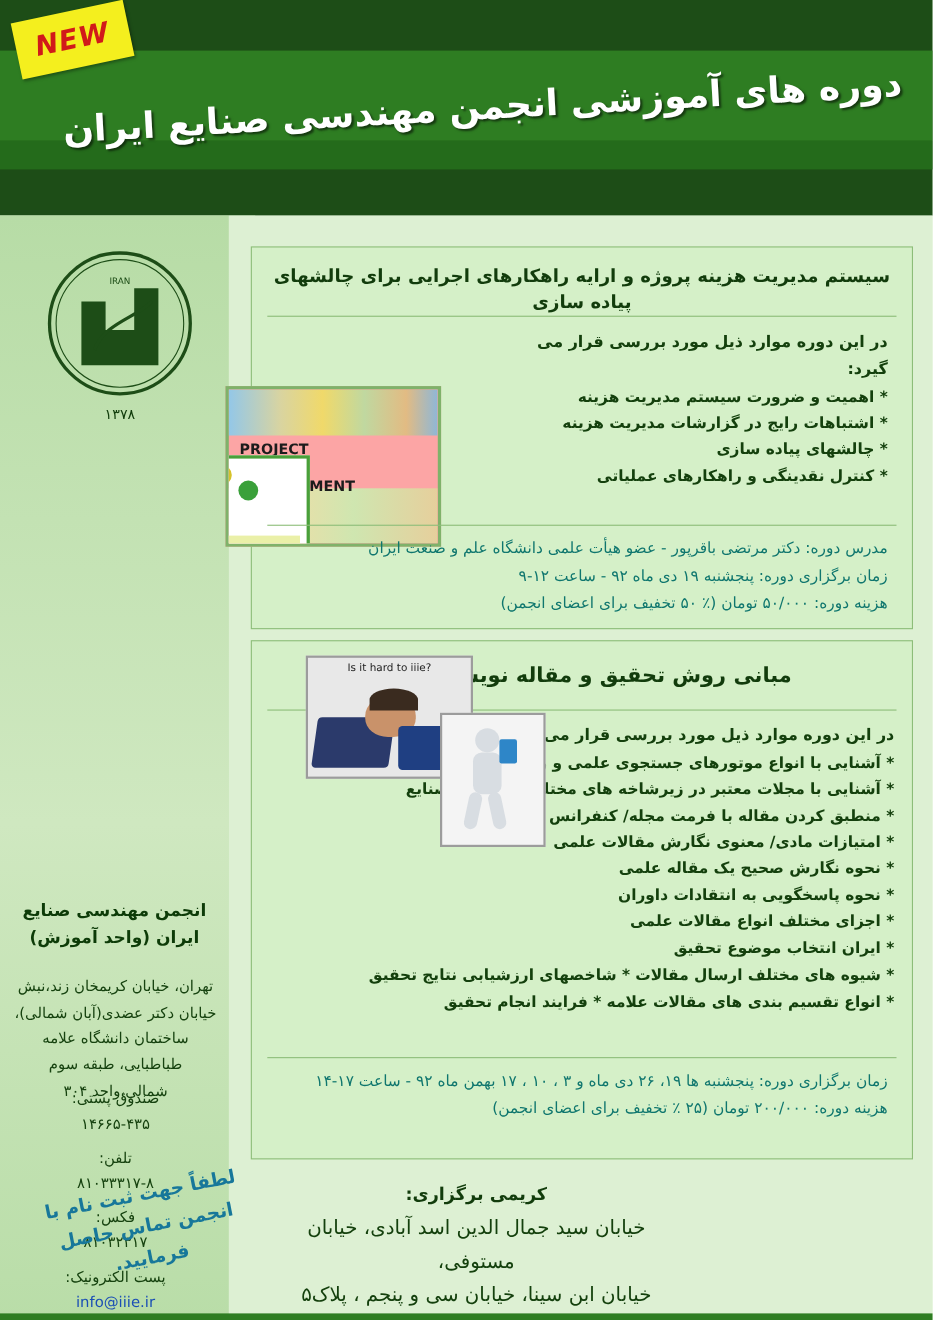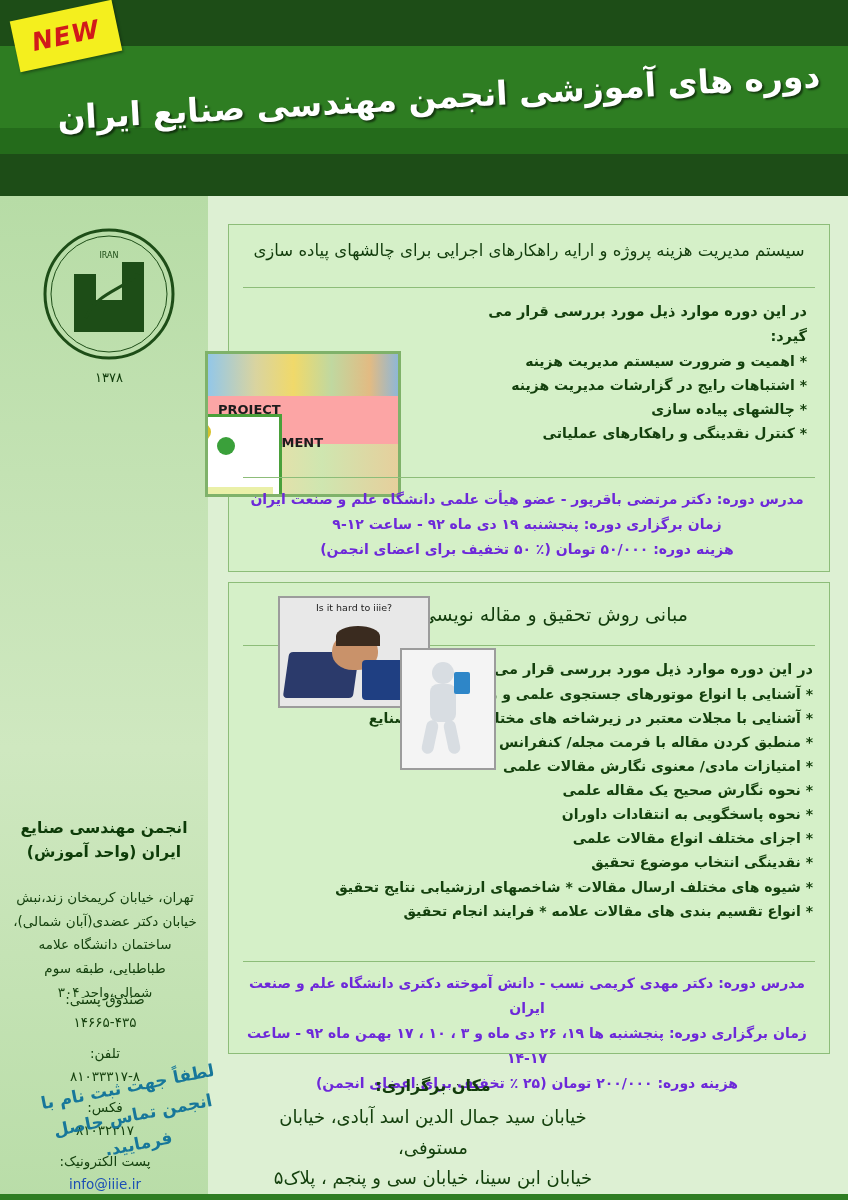--- a/index.html
+++ b/index.html
@@ -164,21 +164,21 @@
   .card {
     position: absolute;
     background: #d5f0c8;
     border: 1px solid #8dbd79;
   }
   .card-title {
     position: absolute;
     top: 0; right: 0; left: 0;
     text-align: center;
     color: #123c0c;
-    font-weight: normal;
+    font-weight: bold;
     direction: rtl;
   }
   .divider {
     position: absolute;
     height: 1px;
     background: #8dbd79;
     left: 14px; right: 14px;
   }
   .bullets {
     position: absolute;
@@ -186,25 +186,24 @@
     text-align: right;
     color: #14400d;
     line-height: 1.72;
     font-weight: bold;
   }
   .bullets .lead { font-size: 14.5px; }
   .bullets .bl { font-size: 14px; }
   .meta {
     position: absolute;
     direction: rtl;
-    text-align: center;
-    color: #6d28d9;
+    text-align: right;
+    color: #0f766e;
     font-size: 14px;
     line-height: 1.78;
-    font-weight: bold;
   }
 
   
   .img1 {
     position: absolute;
     top: 126px;
     right: 428px;
     width: 190px;
     height: 140px;
     border: 3px solid #7fb26a;
@@ -416,29 +415,28 @@
 
       <div class="bullets" style="top:74px; right:16px; width:572px;">
         <div class="lead">در این دوره موارد ذیل مورد بررسی قرار می گیرد:</div>
         <div class="bl">* آشنایی با انواع موتورهای جستجوی علمی و روشهای جستجوی علمی</div>
         <div class="bl">* آشنایی با مجلات معتبر در زیرشاخه های مختلف مهندسی صنایع</div>
         <div class="bl">* منطبق کردن مقاله با فرمت مجله/ کنفرانس مربوطه</div>
         <div class="bl">* امتیازات مادی/ معنوی نگارش مقالات علمی</div>
         <div class="bl">* نحوه نگارش صحیح یک مقاله علمی</div>
         <div class="bl">* نحوه پاسخگویی به انتقادات داوران</div>
         <div class="bl">* اجزای مختلف انواع مقالات علمی</div>
-        <div class="bl">* نقدینگی انتخاب موضوع تحقیق</div>
+        <div class="bl">* ایران انتخاب موضوع تحقیق</div>
         <div class="bl">* شیوه های مختلف ارسال مقالات            * شاخصهای ارزشیابی نتایج تحقیق</div>
         <div class="bl">* انواع تقسیم بندی های مقالات علامه            * فرایند انجام تحقیق</div>
       </div>
 
       <div class="divider" style="top:378px;"></div>
 
       <div class="meta" style="top:388px; right:22px; width:560px;">
-        <div>مدرس دوره: دکتر مهدی کریمی نسب - دانش آموخته دکتری دانشگاه علم و صنعت ایران</div>
         <div>زمان برگزاری دوره: پنجشنبه ها ۱۹، ۲۶ دی ماه و ۳ ، ۱۰ ، ۱۷ بهمن ماه ۹۲ - ساعت ۱۷-۱۴</div>
         <div>هزینه دوره: ۲۰۰/۰۰۰ تومان (۲۵ ٪ تخفیف برای اعضای انجمن)</div>
       </div>
     </div>
 
     <div class="img2">
       <div class="cap">Is it hard to iiie?</div>
       <div style="position:absolute;left:6px;bottom:8px;width:70px;height:46px;background:#2b3a6b;border-radius:4px;transform:skewX(-8deg);"></div>
       <div style="position:absolute;left:52px;top:34px;width:46px;height:38px;border-radius:50% 50% 45% 45%;background:#c9926a;"></div>
       <div style="position:absolute;left:56px;top:28px;width:44px;height:20px;border-radius:50% 50% 0 0;background:#3a2b1f;"></div>
@@ -448,21 +446,21 @@
     <div class="img2b">
       <div style="position:absolute;left:30px;top:12px;width:22px;height:22px;border-radius:50%;background:#d8dde2;"></div>
       <div style="position:absolute;left:28px;top:34px;width:26px;height:38px;background:#d8dde2;border-radius:8px;"></div>
       <div style="position:absolute;left:22px;top:70px;width:12px;height:34px;background:#d8dde2;border-radius:6px;transform:rotate(12deg);"></div>
       <div style="position:absolute;left:44px;top:70px;width:12px;height:34px;background:#d8dde2;border-radius:6px;transform:rotate(-12deg);"></div>
       <div style="position:absolute;left:52px;top:22px;width:16px;height:22px;background:#2e86c8;border-radius:2px;"></div>
     </div>
 
   </div>
 
-  <div class="venue-title">مکان برگزاری:</div>
+  <div class="venue-title">کریمی برگزاری:</div>
   <div class="venue-body">
     <div>خیابان سید جمال الدین اسد آبادی، خیابان مستوفی،</div>
     <div>خیابان ابن سینا، خیابان سی و پنجم ، پلاک۵</div>
     <div>شورای انجمن های علمی ایران</div>
   </div>
 
   <div class="handwrite">لطفاً جهت ثبت نام با انجمن تماس حاصل فرمایید.</div>
 
   <div class="bottom-bar"></div>
 </div>

